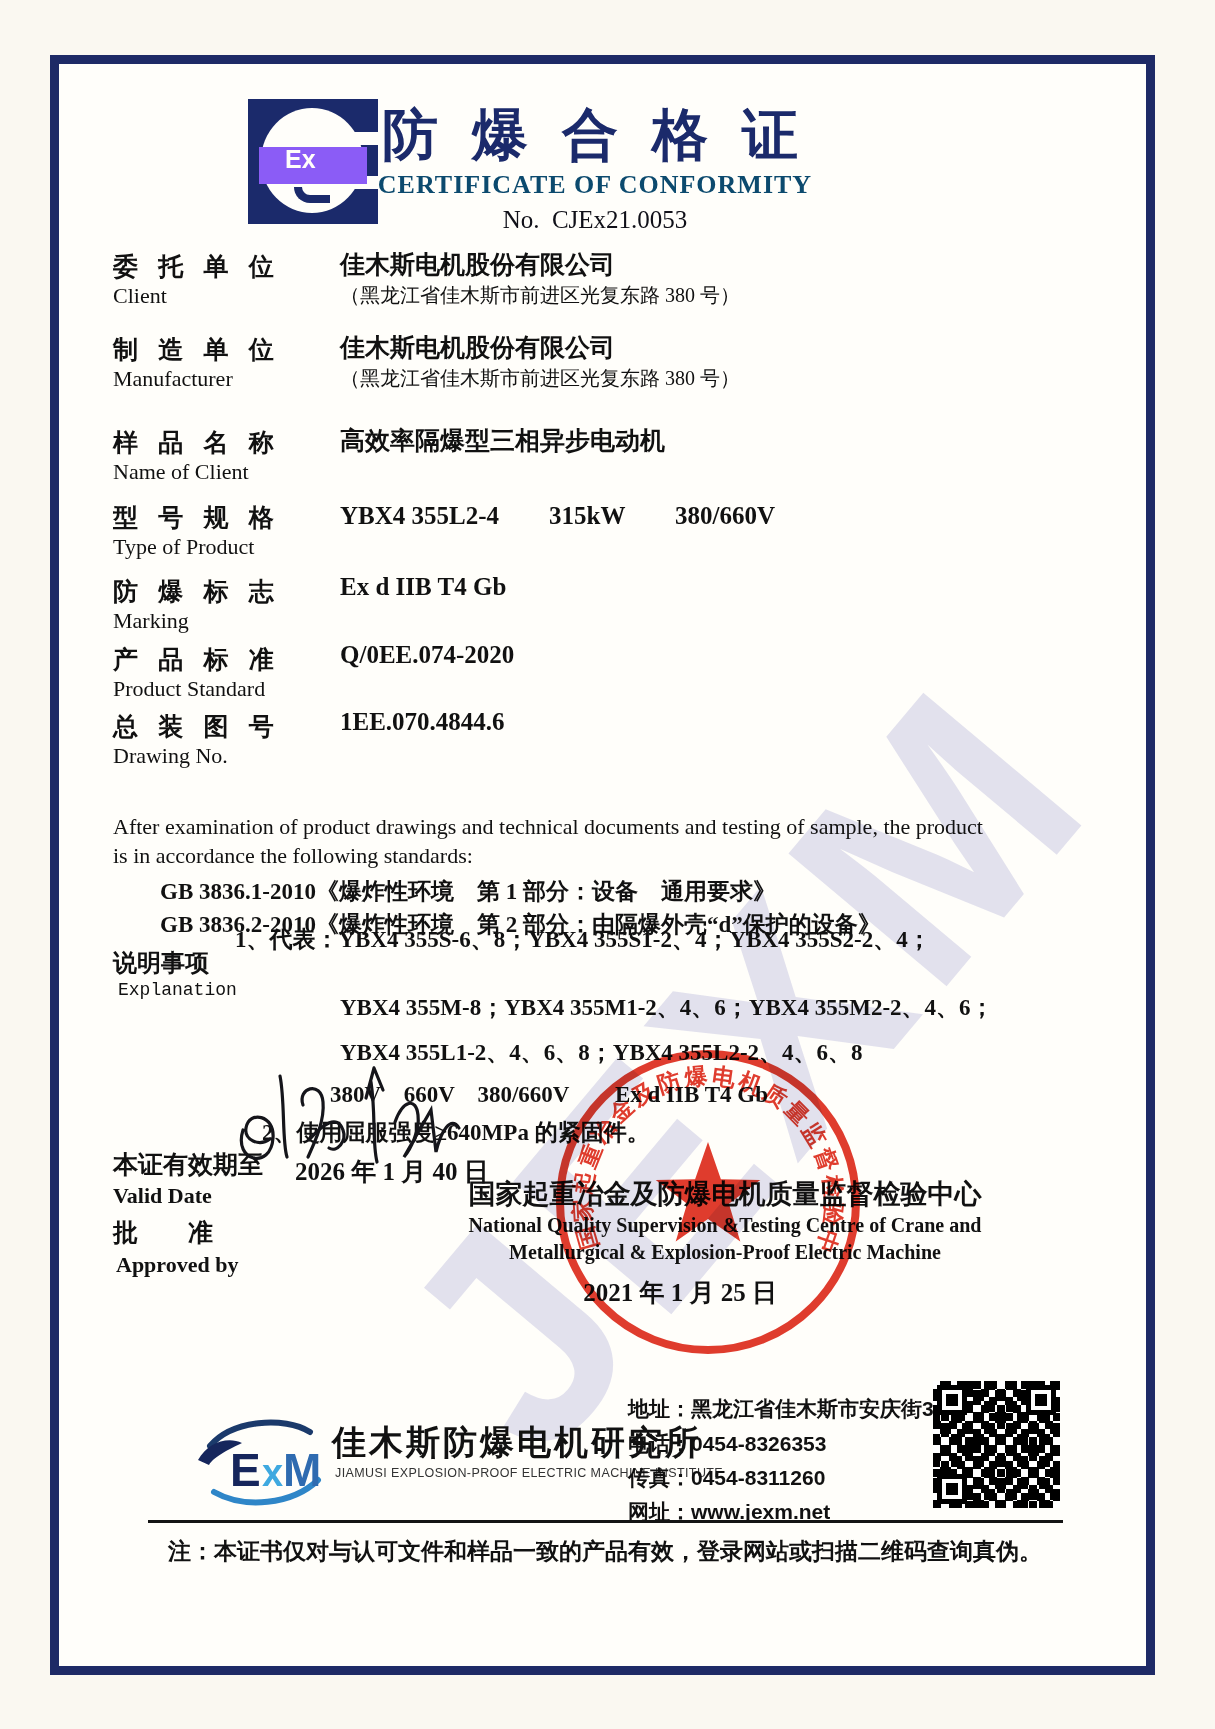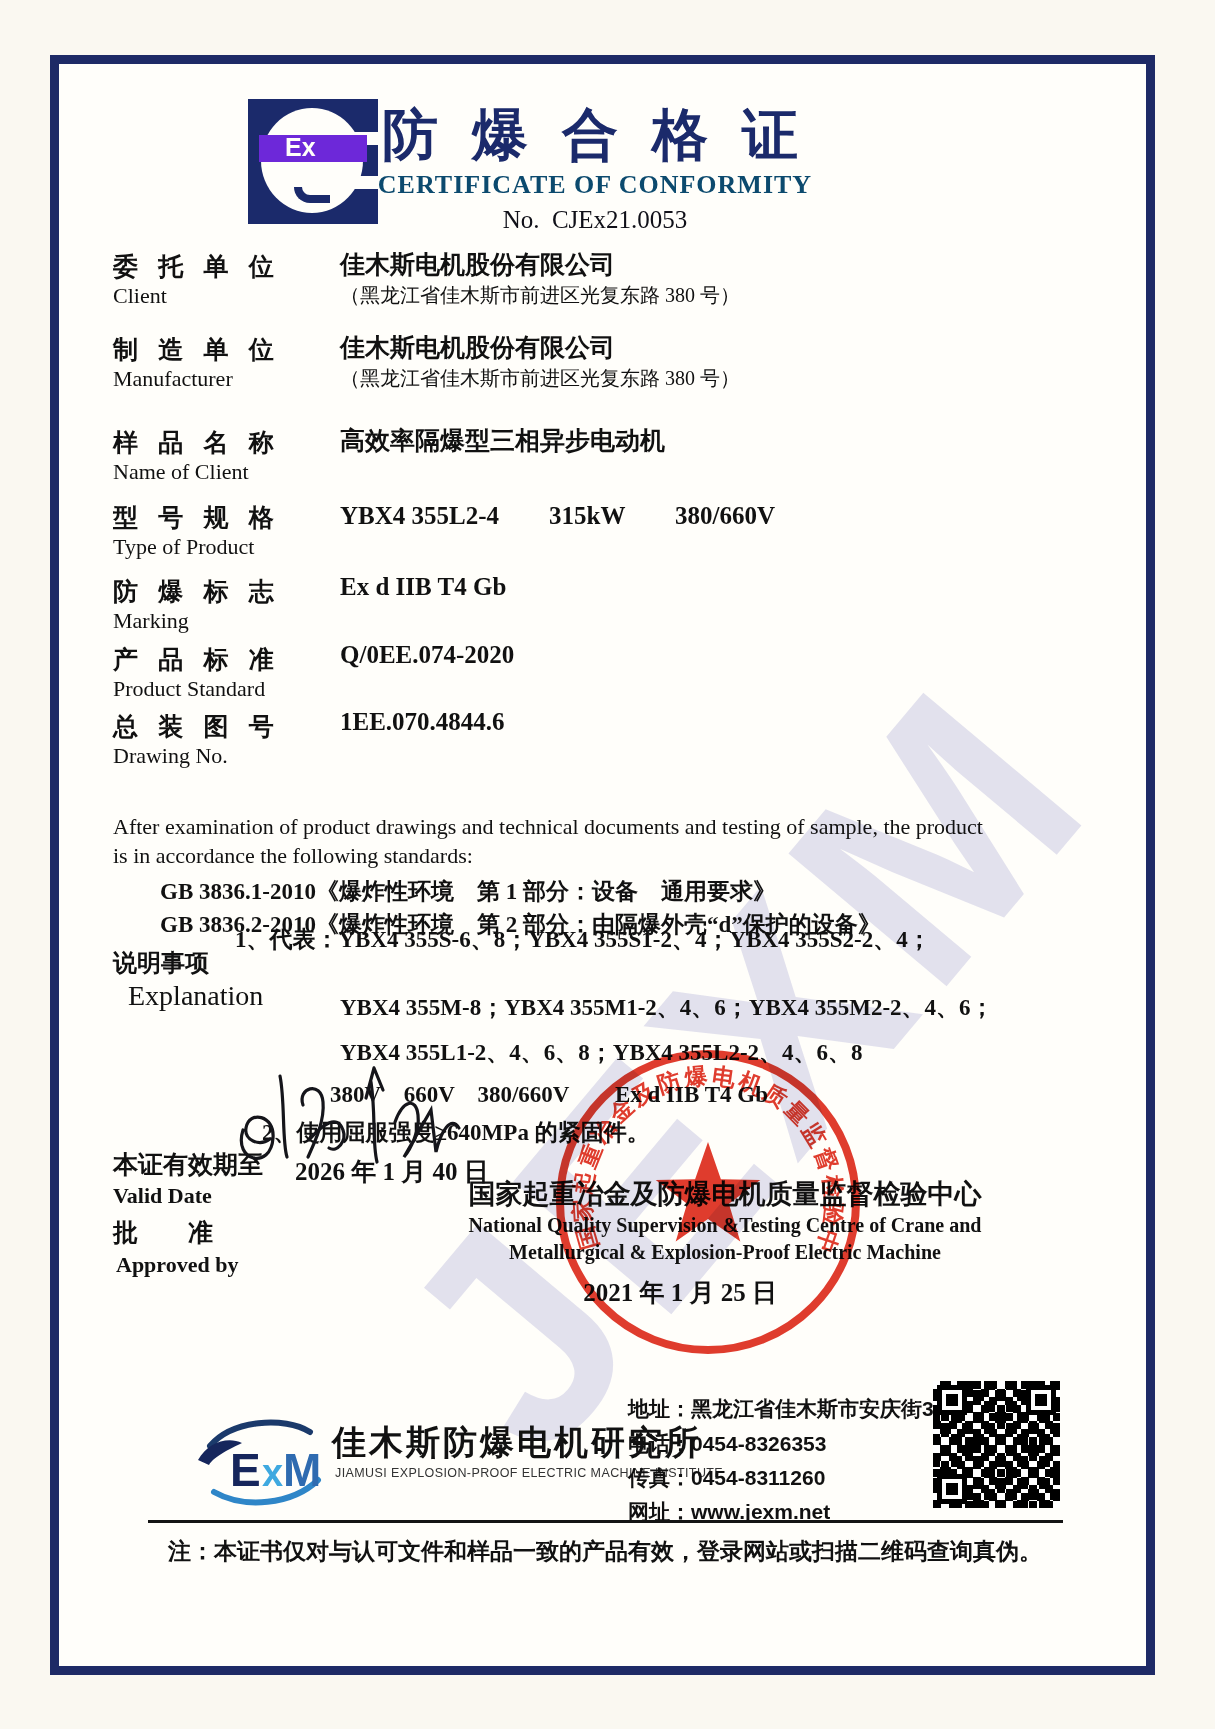--- a/index.html
+++ b/index.html
@@ -24,41 +24,41 @@
     font-size:300px;font-weight:bold;letter-spacing:14px;
     color:rgba(160,160,208,0.30);
     transform:rotate(-50deg);transform-origin:0 0;
     white-space:nowrap;pointer-events:none;
   }
   .abs{position:absolute;z-index:3;}
   
   .exlogo{left:248px;top:99px;width:130px;height:125px;background:#1b2a6b;}
   .exlogo .circ{position:absolute;left:13px;top:9px;width:102px;height:105px;background:#fffefa;border-radius:50%;}
   .exlogo .slot{position:absolute;background:#fffefa;height:13px;left:72px;width:58px;}
-  .exlogo .band{position:absolute;left:11px;top:36px;width:108px;height:27px;background:#6d28d9;}
+  .exlogo .band{position:absolute;left:11px;top:48px;width:108px;height:37px;background:#8b5cf6;}
   .exlogo .band span{position:absolute;left:26px;top:-2px;color:#fffefa;font-family:"Liberation Sans",sans-serif;font-weight:bold;font-size:25px;}
   .exlogo .hook{position:absolute;left:46px;top:88px;width:36px;height:16px;border-left:8px solid #1b2a6b;border-bottom:8px solid #1b2a6b;border-radius:0 0 0 16px;box-sizing:border-box;}
   .title{left:380px;top:98px;width:430px;text-align:center;font-size:56px;font-weight:bold;color:#1b2a6b;letter-spacing:10px;}
   .subtitle{left:370px;top:170px;width:450px;text-align:center;font-size:26px;font-weight:bold;color:#0c4a6e;letter-spacing:1px;}
   .certno{left:370px;top:206px;width:450px;text-align:center;font-size:25px;color:#101018;white-space:pre-wrap;}
   
   .row{position:absolute;left:0;width:100%;height:80px;z-index:3;}
   .f-zh{position:absolute;left:113px;top:0;font-size:25px;font-weight:bold;letter-spacing:7px;}
   .f-en{position:absolute;left:113px;top:33px;font-size:22px;}
   .f-val{position:absolute;left:340px;top:-2px;font-size:25px;font-weight:bold;}
   .f-note{position:absolute;left:340px;top:32px;font-size:20px;}
   
   .st-zh{left:113px;top:780px;font-size:24px;font-weight:bold;letter-spacing:2px;}
   .st-en1{left:113px;top:814px;font-size:22px;}
   .st-en2{left:113px;top:843px;font-size:22px;}
   .std1{left:160px;top:876px;font-size:23px;font-weight:bold;}
   .std2{left:160px;top:909px;font-size:23px;font-weight:bold;}
   
   .ex-zh{left:113px;top:947px;font-size:24px;font-weight:bold;}
-  .ex-en{left:128px;top:980px;font-size:28px;}
+  .ex-en{left:118px;top:980px;font-size:18px;font-family:Liberation Mono, monospace;}
   .ex-l1{left:235px;top:924px;font-size:23px;font-weight:bold;}
   .ex-l2{left:340px;top:992px;font-size:23px;font-weight:bold;}
   .ex-l3{left:340px;top:1037px;font-size:23px;font-weight:bold;}
   .ex-l4{left:330px;top:1079px;font-size:23px;font-weight:bold;}
   .ex-l5{left:262px;top:1117px;font-size:23px;font-weight:bold;}
   
   .vd-zh{left:113px;top:1148px;font-size:25px;font-weight:bold;}
   .vd-en{left:113px;top:1183px;font-size:22px;font-weight:bold;}
   .vd-val{left:295px;top:1155px;font-size:25px;font-weight:bold;}
   .ap-zh{left:113px;top:1216px;font-size:25px;font-weight:bold;}

